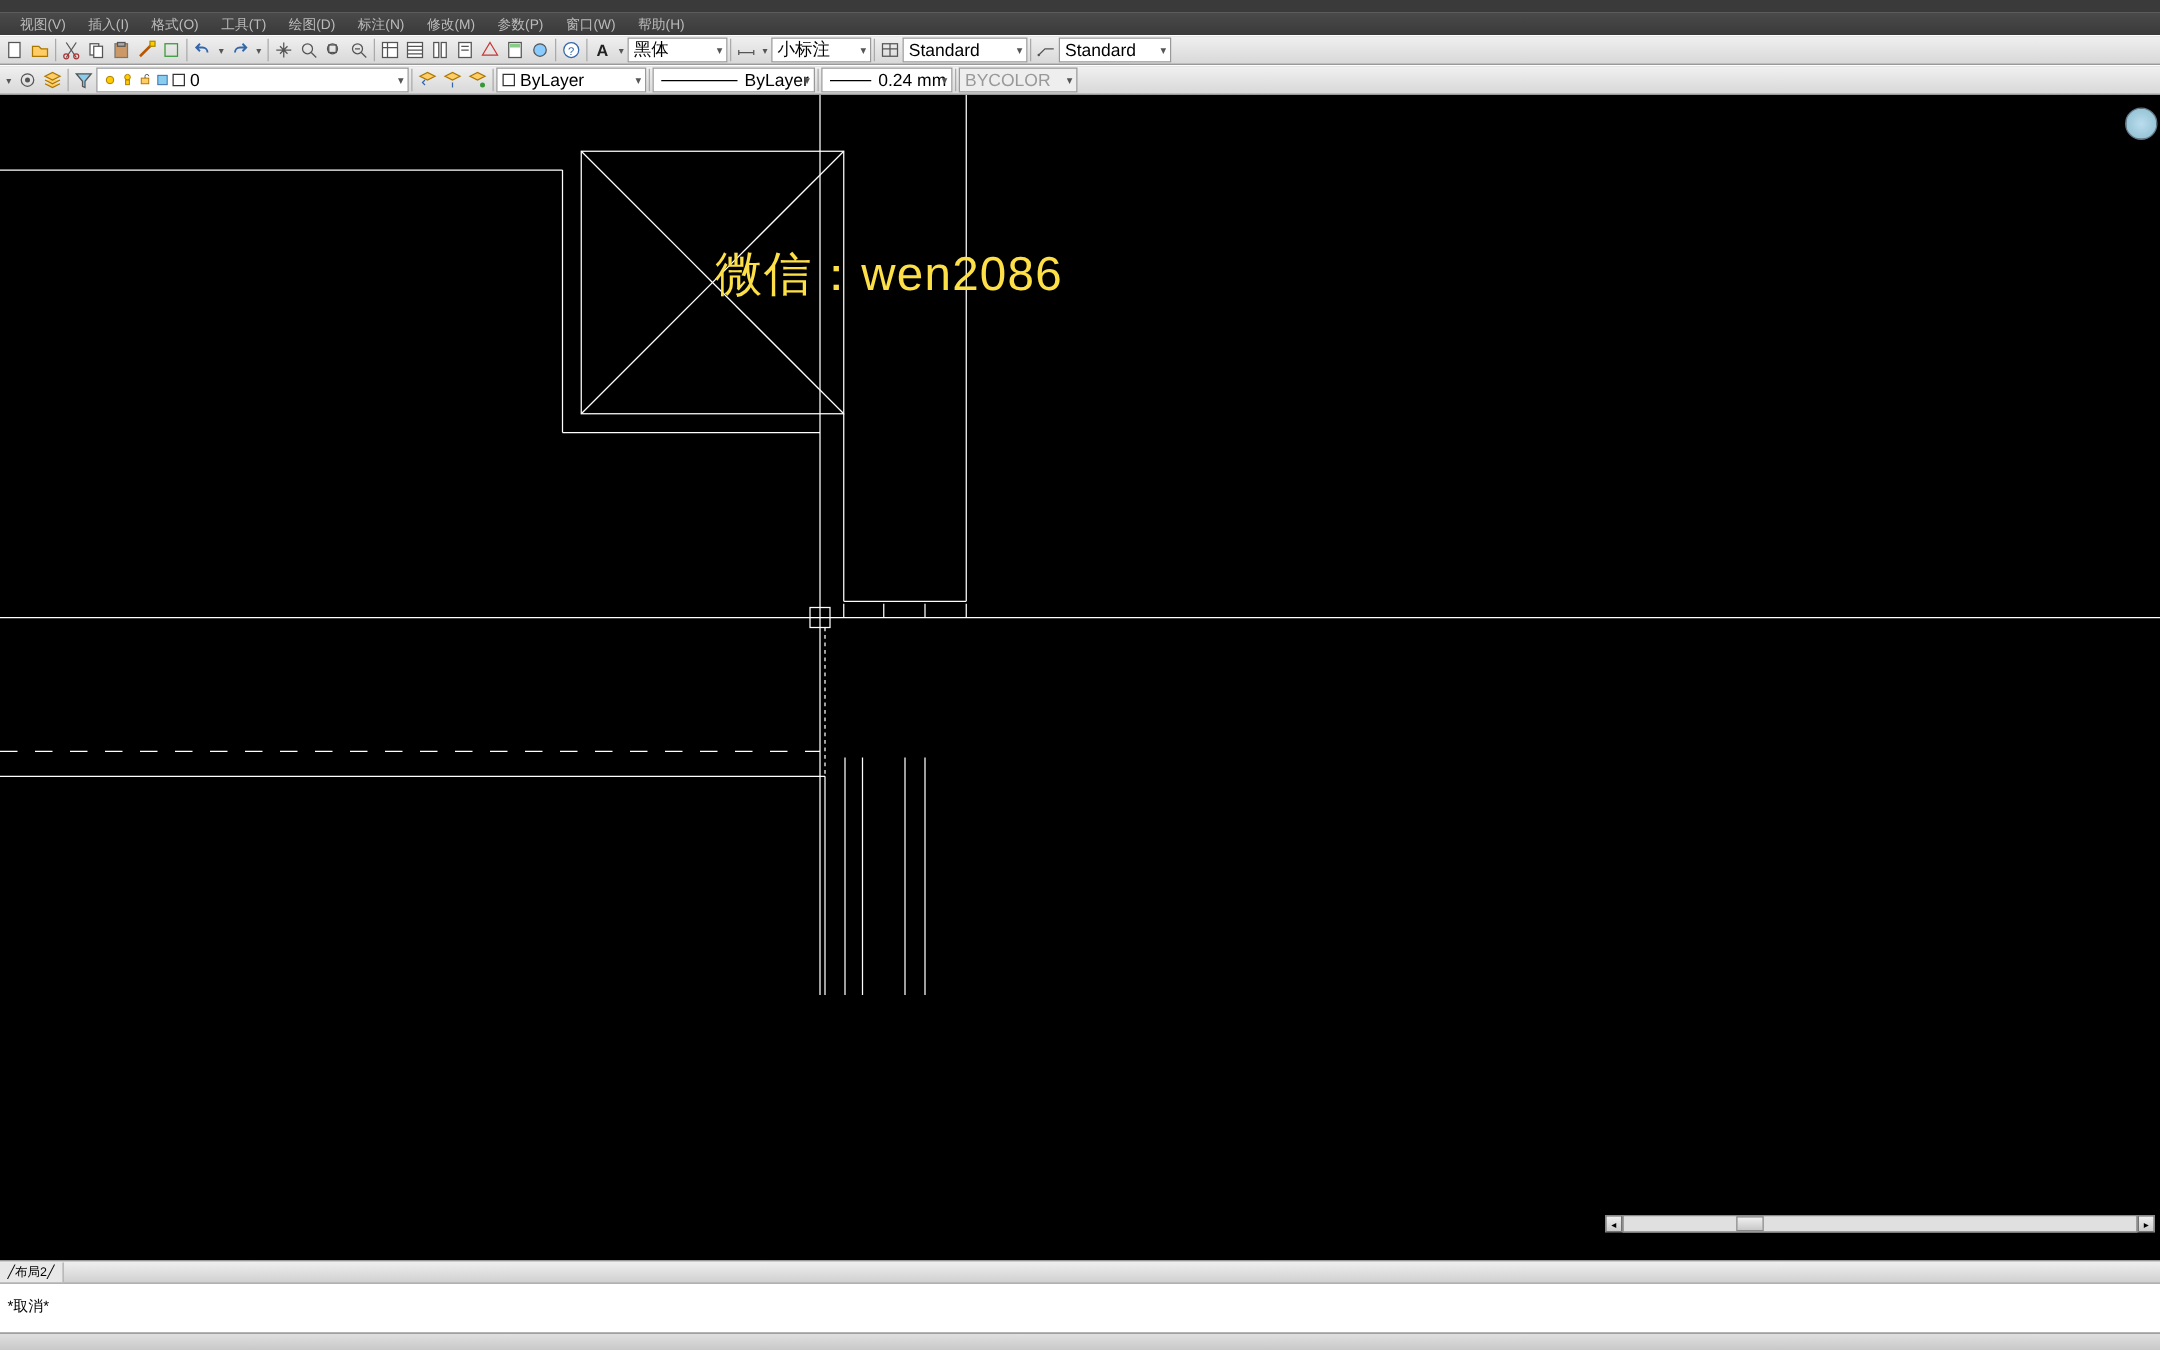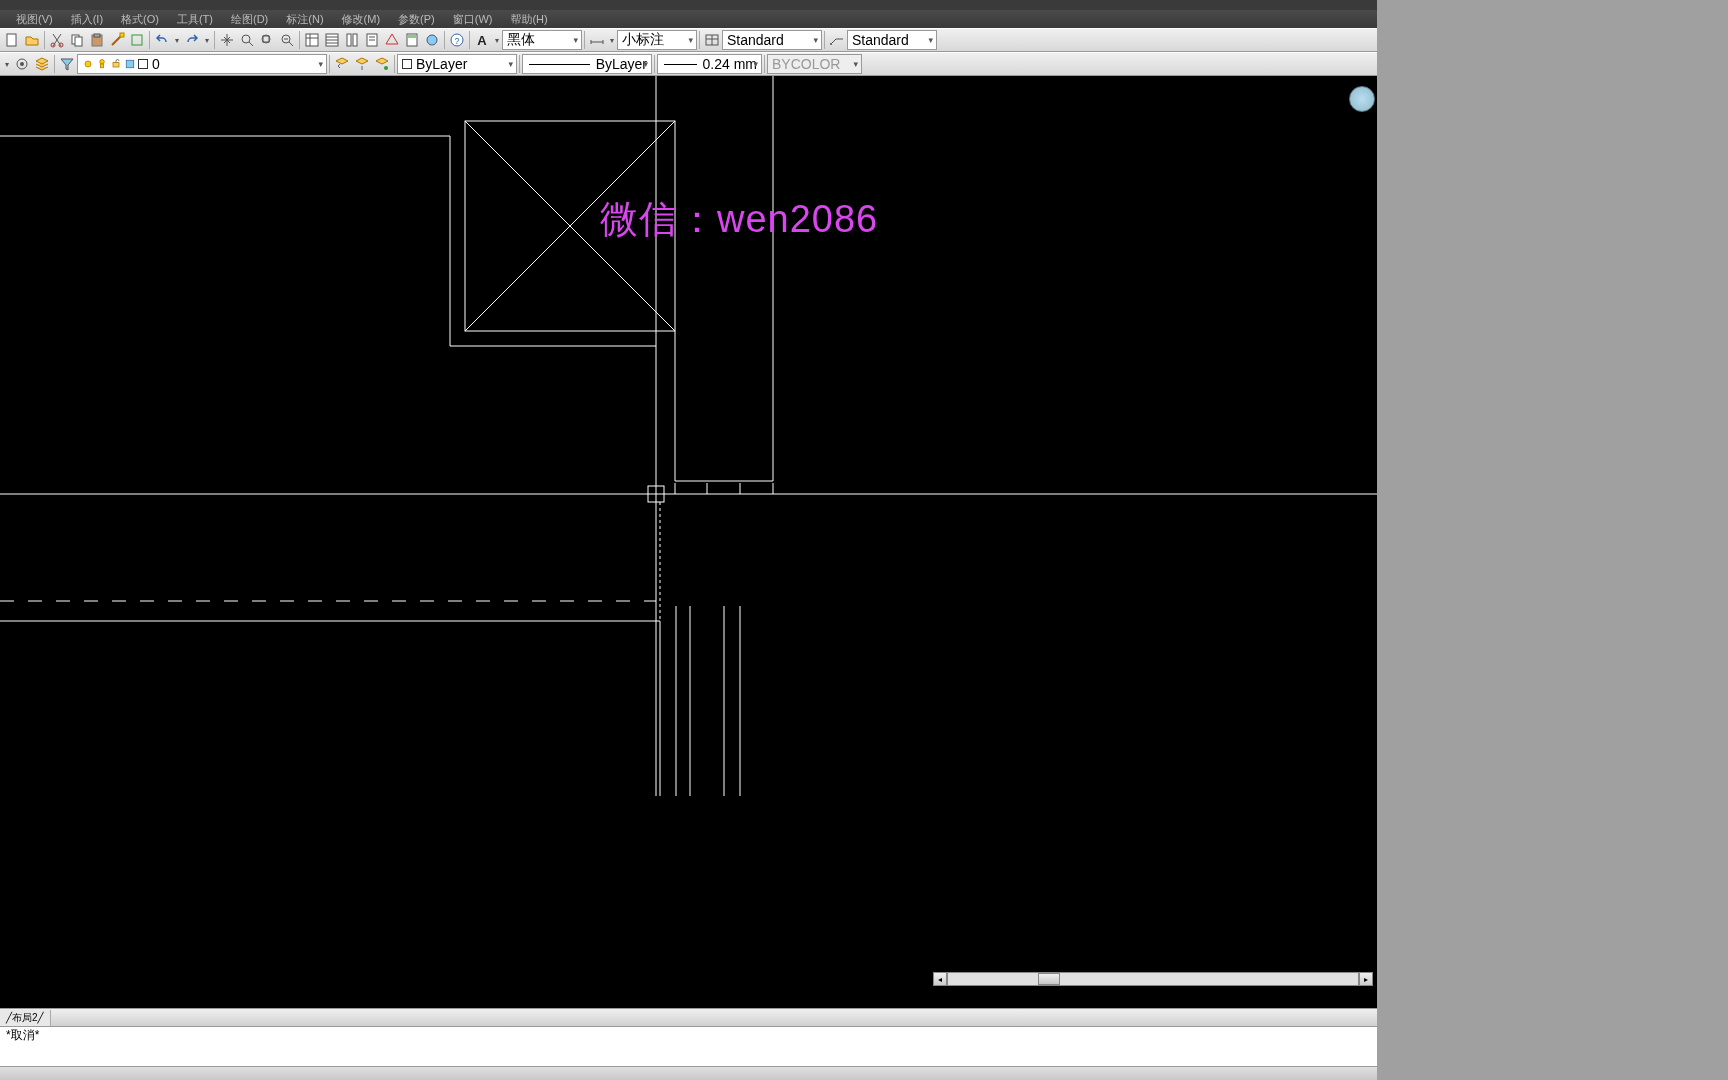--- a/index.html
+++ b/index.html
@@ -1,43 +1,43 @@
 <!DOCTYPE html>
 <html><head>
 <meta charset="utf-8">
 <style>
 * { margin: 0; padding: 0; box-sizing: border-box; font-family: Arial, sans-serif; }
 body { background: #a0a0a0; overflow: hidden; }
-.app { display: flex; flex-direction: column; width: 1377px; height: 1080px; }
+.app { display: flex; flex-direction: column; width: 1728px; height: 1080px; }
 .titlebar { height: 10px; background: #3a3a3a; }
 .menubar { height: 18px; background: linear-gradient(#4a4a4a,#3a3a3a); display: flex; align-items: center; padding-left: 16px; gap: 18px; }
 .menu-item { color: #bbb; font-size: 11px; cursor: pointer; }
 .toolbar-row { height: 24px; background: linear-gradient(#f0f0f0,#d8d8d8); border-top:1px solid #fff; border-bottom:1px solid #999; display:flex; align-items:center; padding:0 2px; gap:0; }
 .sep { width:1px; height:18px; background:#aaa; margin:0 2px; }
 .tbtn { width:20px; height:20px; display:flex; align-items:center; justify-content:center; border:1px solid transparent; cursor:pointer; }
 .tbtn svg { width:16px; height:16px; }
 .dropdown { height:20px; background:#fff; border:1px solid #999; font-size:14px; display:flex; align-items:center; padding:0 4px; cursor:pointer; position:relative; }
 .dropdown::after { content:"▾"; position:absolute; right:3px; font-size:9px; color:#555; }
 .arrow-btn { width:10px; display:flex; align-items:center; justify-content:center; font-size:8px; color:#555; cursor:pointer; }
 .swatch { width:10px;height:10px;border:1px solid #333;background:#fff;margin-right:4px; }
 .lineprev { flex:1; height:1px; background:#000; margin:0 6px 0 2px; }
 
 .canvas-wrap { flex:1; position:relative; background:#000; overflow:hidden; }
 .canvas { position:absolute; inset:0; }
 
-.watermark { position:absolute; top:118px; left:600px; color:#d946ef; font-size:38px; font-weight:500; pointer-events:none; letter-spacing:1px; }
+.watermark { position:absolute; top:118px; left:572px; color:#fde047; font-size:38px; font-weight:500; pointer-events:none; letter-spacing:1px; }
 
 .tabbar { height:18px; background:linear-gradient(#f0f0f0,#d0d0d0); border-top:1px solid #999; display:flex; align-items:center; font-size:10px; }
 .tabbar .tab { padding:0 6px; border-right:1px solid #aaa; background:#e8e8e8; height:16px; display:flex; align-items:center; cursor:pointer; }
 .hscroll { position:absolute; right:4px; bottom:22px; height:14px; width:440px; display:flex; align-items:center; }
 .hscroll-btn { width:14px;height:14px;background:linear-gradient(#f0f0f0,#ccc);border:1px solid #888;display:flex;align-items:center;justify-content:center;font-size:8px;cursor:pointer; }
 .hscroll-track { flex:1; height:14px; background:#e0e0e0; border:1px solid #888; position:relative; }
 .hscroll-thumb { position:absolute; top:0; left:90px; width:22px; height:12px; background:linear-gradient(#f0f0f0,#c8c8c8); border:1px solid #888; }
 
-.cmdline { background:#fff; border-top:1px solid #999; padding:0 6px; font-family:SimSun,monospace; font-size:12px; color:#000; height:40px; }
+.cmdline { background:#fff; border-top:1px solid #999; padding:10px 6px; font-family:SimSun,monospace; font-size:12px; color:#000; height:40px; }
 
 .logo-corner { position:absolute; top:10px; right:2px; width:26px; height:26px; border-radius:50%; background:radial-gradient(#bde,#8bc); border:1px solid #678; }
 </style>
 </head>
 <body>
 
 <div class="app">
   <div class="titlebar"></div>
 
   <div class="menubar">

